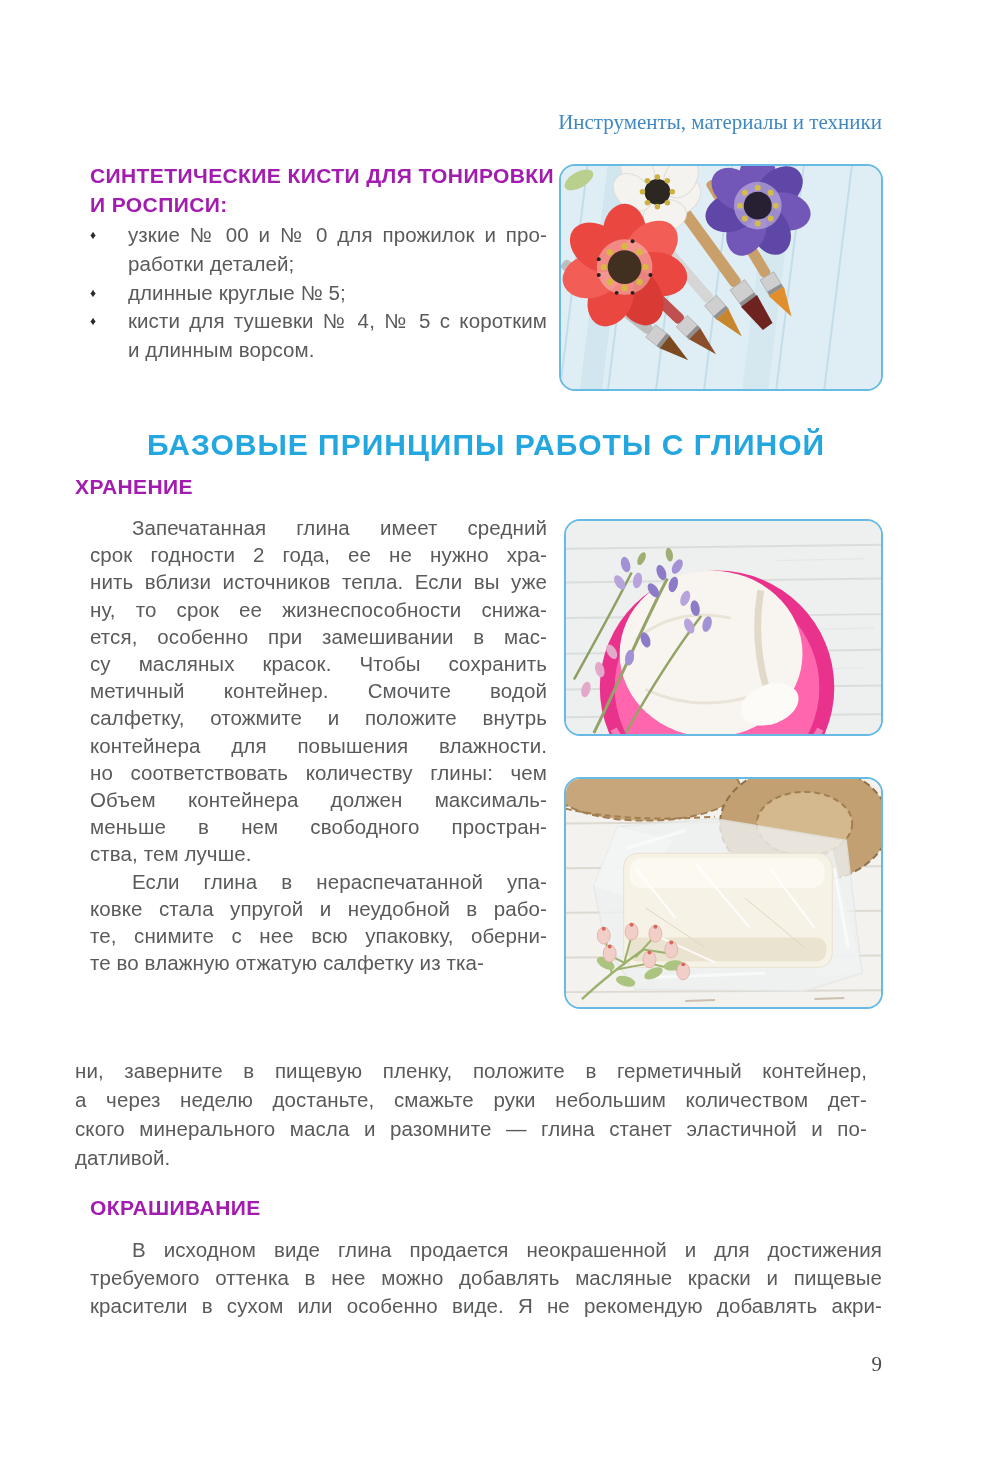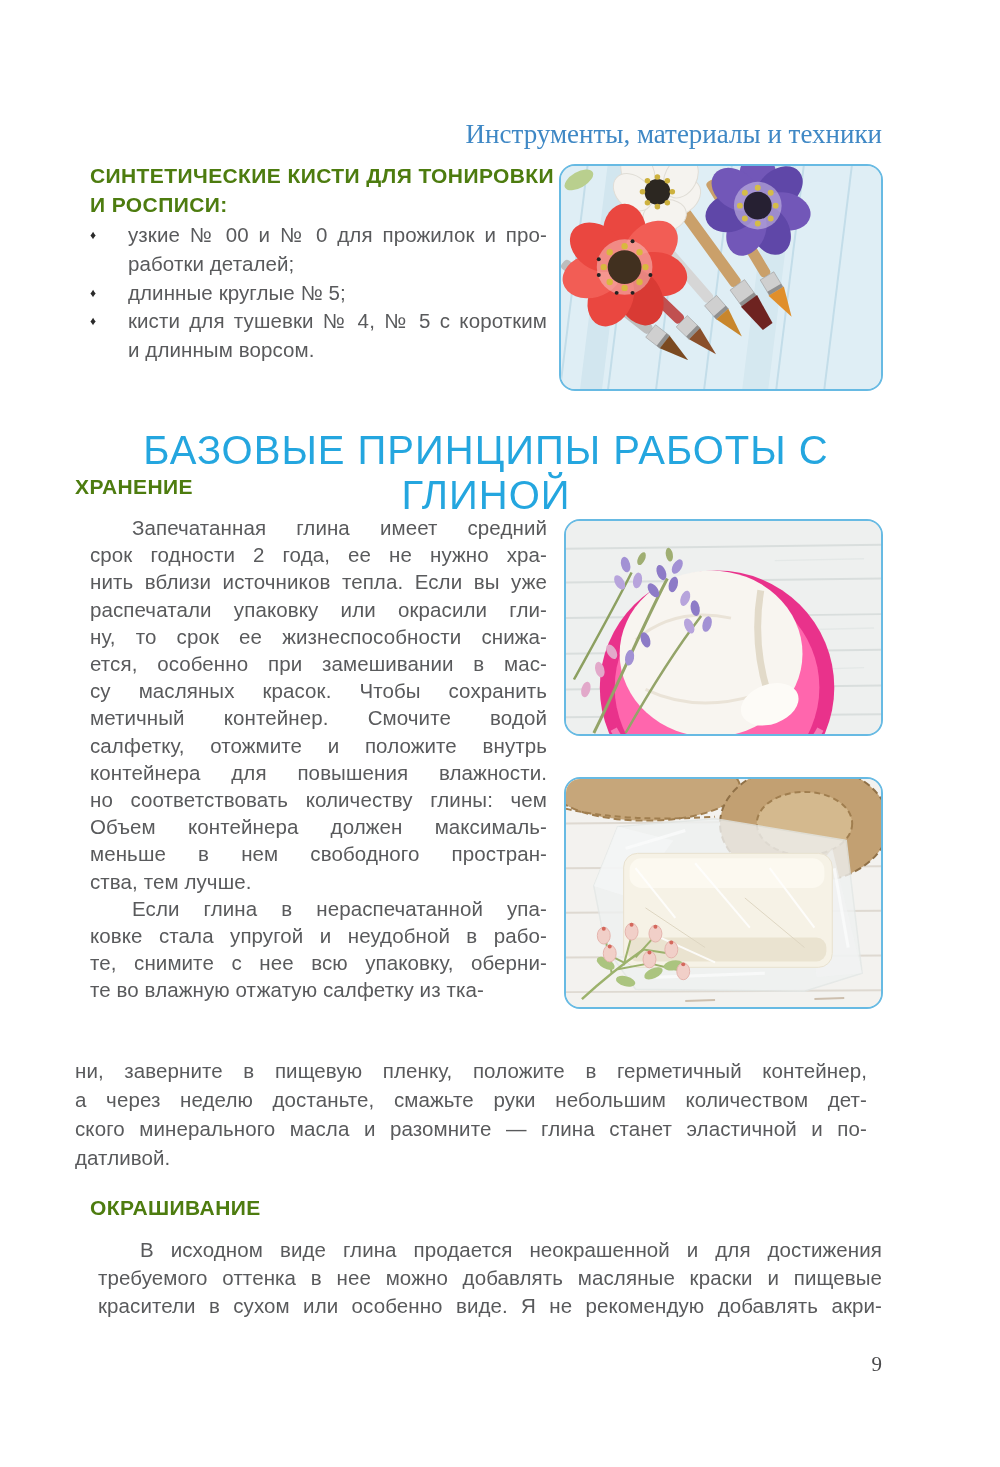--- a/index.html
+++ b/index.html
@@ -1,48 +1,48 @@
 <!DOCTYPE html>
 <html lang="ru"><head>
 <meta charset="utf-8">
 <style>
   html,body{margin:0;padding:0;background:#ffffff;}
   .page{position:relative;width:1000px;height:1467px;margin:0 auto;background:#ffffff;
         font-family:"Liberation Sans",sans-serif;color:#595a5c;overflow:hidden;}
 
-  .running-head{position:absolute;top:119px;right:118px;
-        font-family:"Liberation Serif",serif;font-size:27px;color:#3f88c5;}
-
-  .sec-heading{font-weight:bold;font-size:21px;color:#4d7c0f;letter-spacing:.4px;}
+  .running-head{position:absolute;top:110px;right:118px;
+        font-family:"Liberation Serif",serif;font-size:21px;color:#3f88c5;}
+
+  .sec-heading{font-weight:bold;font-size:21px;color:#a21caf;letter-spacing:.4px;}
   .brush-heading{position:absolute;left:90px;top:162px;line-height:28.5px;width:480px;}
 
   .body-text{font-size:20.5px;letter-spacing:.1px;}
   .tline{text-align:justify;text-align-last:justify;}
   .tline.last{text-align-last:left;}
 
   .bullets{position:absolute;left:90px;top:221px;width:457px;}
   .bullet{display:flex;}
   .bullet .marker{flex:0 0 38px;width:38px;font-size:12px;color:#2a2a2a;line-height:28.8px;}
   .bullet .blines{flex:1;}
   .bullet .tline{line-height:28.8px;}
 
   .main-title{position:absolute;left:90px;top:428px;width:792px;text-align:center;
-        font-size:40px;font-weight:normal;color:#24a6df;letter-spacing:1px;}
+        font-size:30px;font-weight:bold;color:#24a6df;letter-spacing:1px;}
 
   #storage-heading{position:absolute;left:75px;top:475px;}
   .storage-col{position:absolute;left:90px;top:514px;width:457px;}
   .storage-col .tline{line-height:27.2px;}
   .indent-first .tline:first-child{text-indent:42px;}
 
   .full-para{position:absolute;left:75px;top:1056px;width:792px;}
   .full-para .tline{line-height:29px;}
 
   #coloring-heading{position:absolute;left:90px;top:1196px;}
   .coloring-para{position:absolute;left:90px;top:1236px;width:792px;}
-  .coloring-para .tline{line-height:28px;margin-left:8px;}
+  .coloring-para .tline{line-height:28px;}
 
   .pageno{position:absolute;top:1352px;right:118px;
         font-family:"Liberation Serif",serif;font-size:21px;color:#4a4a4c;}
 
   .photo{position:absolute;border:2px solid #67bae3;border-radius:16px;overflow:hidden;
         background:#eef3f5;margin:0;}
   .photo svg{display:block;width:100%;height:100%;}
   #photo-brushes{left:559px;top:164px;width:320px;height:223px;}
   #photo-jar{left:564px;top:519px;width:315px;height:213px;}
   #photo-wrap{left:564px;top:777px;width:315px;height:228px;}
@@ -209,21 +209,20 @@
 
   <div class="main-title">БАЗОВЫЕ ПРИНЦИПЫ РАБОТЫ С ГЛИНОЙ</div>
 
   <div id="storage-heading" class="sec-heading">ХРАНЕНИЕ</div>
 
   <div class="storage-col body-text">
     <div class="indent-first">
         <div class="tline">Запечатанная глина имеет средний</div>
         <div class="tline">срок годности 2 года, ее не нужно хра-</div>
         <div class="tline">нить вблизи источников тепла. Если вы уже</div>
-        <div class="tline">распечатали упаковку или окрасили гли-</div>
         <div class="tline">ну, то срок ее жизнеспособности снижа-</div>
         <div class="tline">ется, особенно при замешивании в мас-</div>
         <div class="tline">су масляных красок. Чтобы сохранить</div>
         <div class="tline">метичный контейнер. Смочите водой</div>
         <div class="tline">салфетку, отожмите и положите внутрь</div>
         <div class="tline">контейнера для повышения влажности.</div>
         <div class="tline">но соответствовать количеству глины: чем</div>
         <div class="tline">Объем контейнера должен максималь-</div>
         <div class="tline">меньше в нем свободного простран-</div>
         <div class="tline last">ства, тем лучше.</div>

